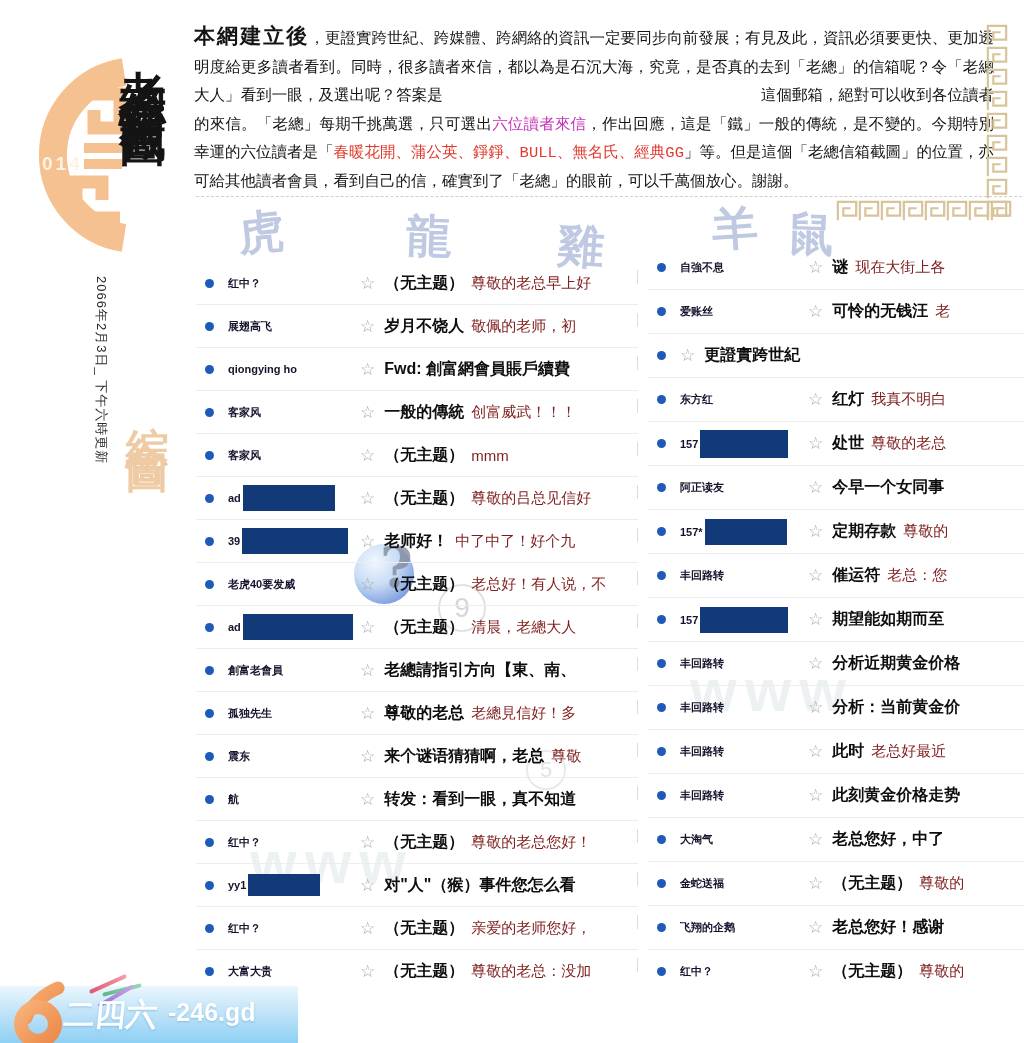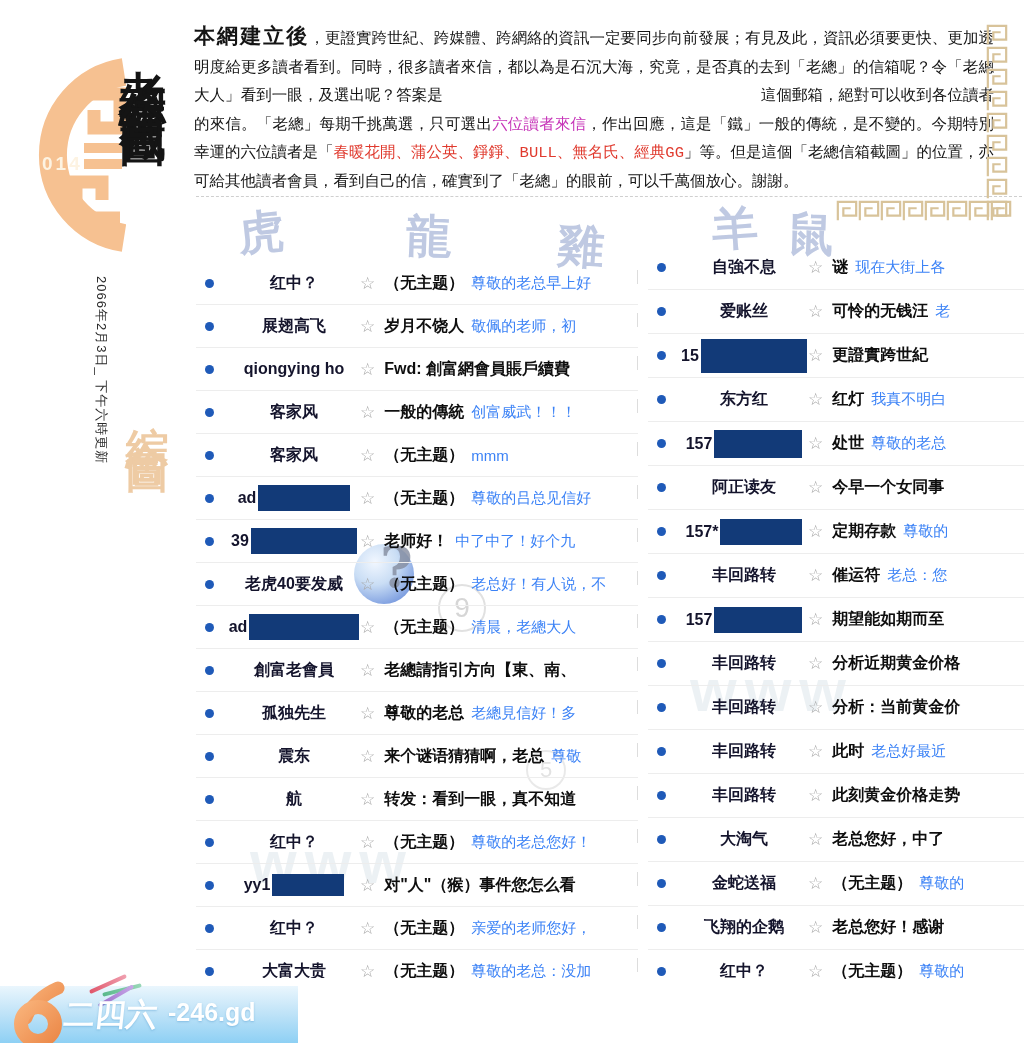--- a/index.html
+++ b/index.html
@@ -47,27 +47,27 @@
   
   .mail-col{position:absolute;display:flex;flex-direction:column;overflow:hidden;}
   #col-left{left:196px;top:262px;width:442px;height:716px;}
   #col-right{left:648px;top:246px;width:376px;height:744px;}
   .mail-row{display:flex;align-items:center;height:42px;min-height:42px;
             border-bottom:1px solid #ededed;overflow:hidden;position:relative;}
   #col-right .mail-row{height:43px;min-height:43px;}
   #col-left .mail-row::after{content:"";position:absolute;right:0;top:8px;height:14px;
             border-right:1px solid #ddd;}
   .dot{width:9px;height:9px;border-radius:50%;background:#1f5ab8;margin:0 14px 0 9px;flex:none;}
-  .sender{font-weight:bold;color:#14142c;font-size:16px;width:132px;flex:none;
-          display:flex;align-items:center;gap:2px;white-space:nowrap;overflow:hidden;justify-content:center;}
+  .sender{font-weight:bold;color:#14142c;font-size:11px;width:132px;flex:none;
+          display:flex;align-items:center;gap:2px;white-space:nowrap;overflow:hidden;}
   #col-right .sender{width:128px;}
   .redact{background:#123a78;display:inline-block;flex:none;}
   .star{color:#a8a8a8;font-size:17px;margin-right:9px;flex:none;cursor:pointer;}
   .subject{font-weight:bold;color:#0e0e0e;font-size:16px;white-space:nowrap;flex:none;}
-  .preview{color:#3b82f6;font-size:15px;margin-left:7px;white-space:nowrap;overflow:hidden;}
+  .preview{color:#7f1d1d;font-size:15px;margin-left:7px;white-space:nowrap;overflow:hidden;}
 
   
   .globe{position:absolute;left:354px;top:544px;width:60px;height:60px;border-radius:50%;
          background:radial-gradient(circle at 35% 30%,#eef5ff 0%,#bcd5f2 40%,#5d86d8 78%,#3a63b8 100%);
          opacity:.8;}
   .globe-q{position:absolute;left:380px;top:534px;font-size:56px;font-weight:bold;
            font-family:"DejaVu Serif",serif;color:#848c9f;opacity:.8;}
   .circle-digit{position:absolute;border:2px solid #dcdcdc;border-radius:50%;color:#cfcfcf;
                 display:flex;align-items:center;justify-content:center;background:transparent;}
   #cd9{left:438px;top:584px;width:44px;height:44px;font-size:28px;opacity:.85;}
@@ -396,24 +396,20 @@
         <span class="sender-text">爱账丝</span>
 
       </span>
       <span class="star">☆</span>
       <span class="subject">可怜的无钱汪</span>
       <span class="preview">老</span>
     </div>
 
     <div class="mail-row">
       <span class="dot"></span>
-      <span class="sender">
-        <span class="sender-text">15</span>
-        <span class="redact" style="width: 106px; height: 34px;"></span>
-      </span>
       <span class="star">☆</span>
       <span class="subject">更證實跨世紀</span>
 
     </div>
 
     <div class="mail-row">
       <span class="dot"></span>
       <span class="sender">
         <span class="sender-text">东方红</span>
 

